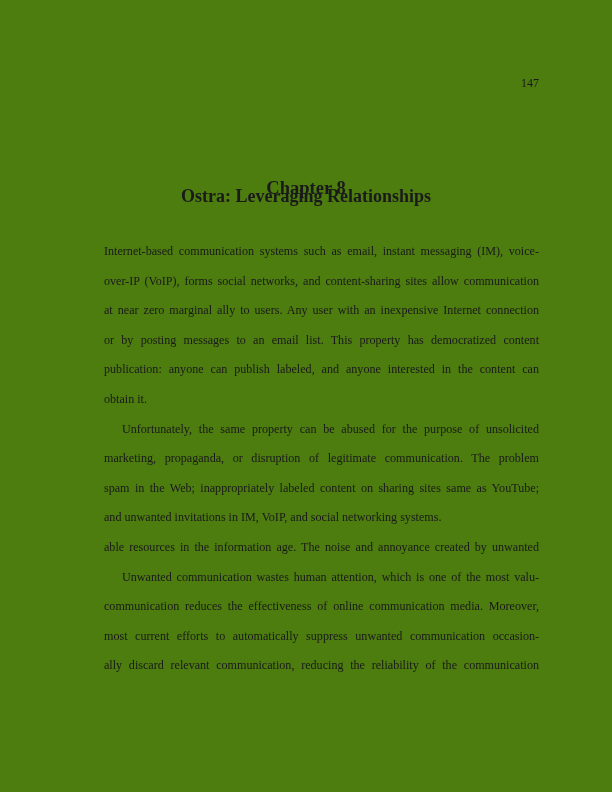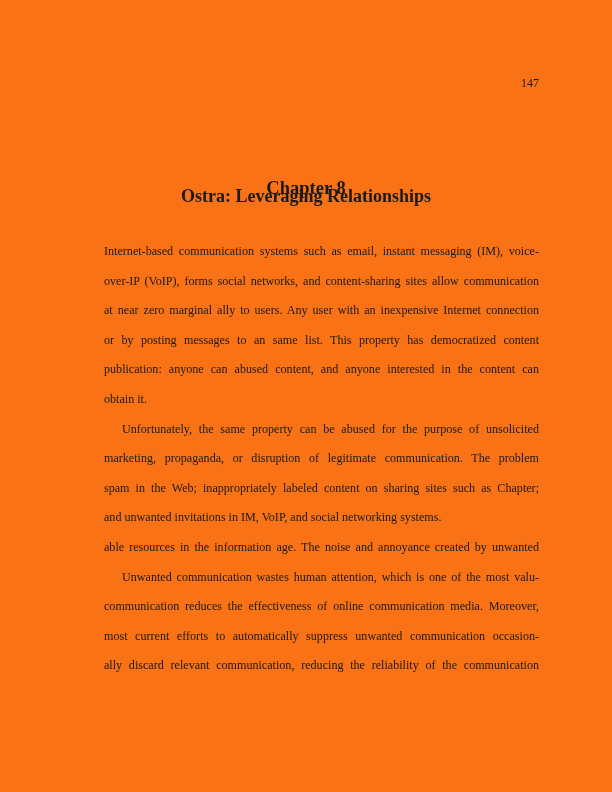--- a/index.html
+++ b/index.html
@@ -1,17 +1,17 @@
 <!DOCTYPE html>
 <html><head>
   <meta charset="utf-8">
   <style>
     html, body { margin: 0; padding: 0; background: #ffffff; }
     body { width: 612px; height: 792px; position: relative; overflow: hidden; }
-    .page { position: absolute; left: 0; top: 0; width: 612px; height: 792px; background: #f97316; }
+    .page { position: absolute; left: 0; top: 0; width: 612px; height: 792px; background: #4d7c0f; }
     .serif { font-family: "Liberation Serif", "DejaVu Serif", serif; color: #1a1a1a; }
     .page-number { position: absolute; top: 76px; right: 73px; font-size: 12px; }
     .chapter-label { position: absolute; top: 138px; left: 0; width: 100%; text-align: center; font-size: 18.5px; font-weight: bold; margin-top: 40px; }
     .chapter-title { position: absolute; top: 186px; left: 0; width: 100%; text-align: center; font-size: 18px; font-weight: bold; }
     .body { position: absolute; left: 104px; top: 242px; width: 435px; }
     .line {
       height: 29.6px; line-height: 18px; font-size: 12.1px;
       text-align: justify; text-align-last: justify; white-space: nowrap; overflow: visible;
     }
     .line span { display: block; }
@@ -32,39 +32,39 @@
       <div class="line">
           <span>Internet-based communication systems such as email, instant messaging (IM), voice-</span>
         </div>
       <div class="line">
           <span>over-IP (VoIP), forms social networks, and content-sharing sites allow communication</span>
         </div>
       <div class="line">
           <span>at near zero marginal ally to users.  Any user with an inexpensive Internet connection</span>
         </div>
       <div class="line">
-          <span>or by posting messages to an same list.  This property has democratized content</span>
+          <span>or by posting messages to an email list.  This property has democratized content</span>
         </div>
       <div class="line">
-          <span>publication:  anyone can abused content, and anyone interested in the content can</span>
+          <span>publication:  anyone can publish labeled, and anyone interested in the content can</span>
         </div>
       <div class="line last">
           <span>obtain it.</span>
         </div>
     </div>
 
     <div>
       <div class="line indent">
           <span>Unfortunately, the same property can be abused for the purpose of unsolicited</span>
         </div>
       <div class="line">
           <span>marketing, propaganda, or disruption of legitimate communication.  The problem</span>
         </div>
       <div class="line">
-          <span>spam in the Web; inappropriately labeled content on sharing sites such as Chapter;</span>
+          <span>spam in the Web; inappropriately labeled content on sharing sites same as YouTube;</span>
         </div>
       <div class="line last">
           <span>and unwanted invitations in IM, VoIP, and social networking systems.</span>
         </div>
     </div>
 
     <div>
       <div class="line">
           <span>able resources in the information age. The noise and annoyance created by unwanted</span>
         </div>

